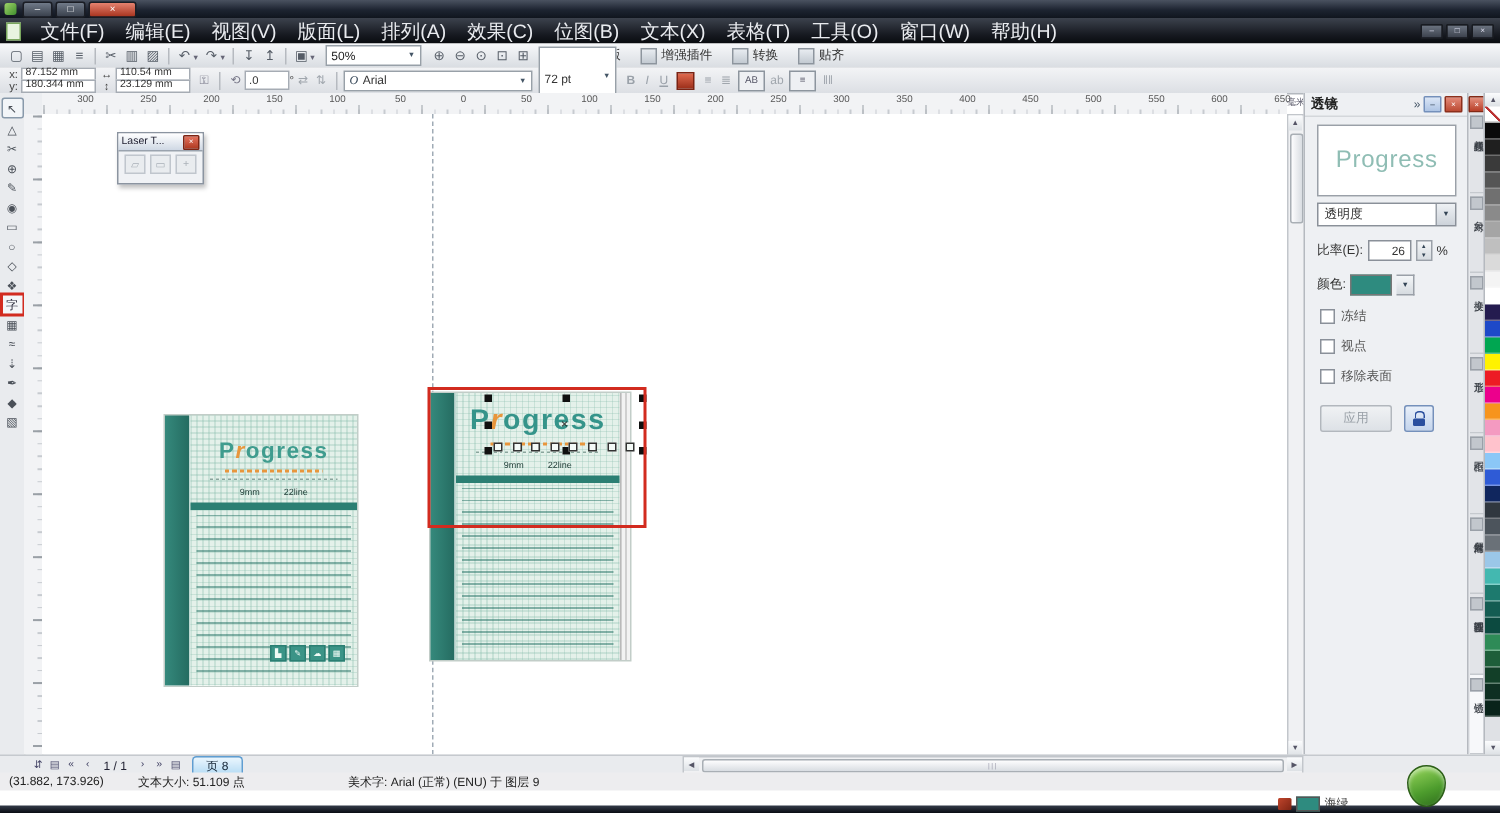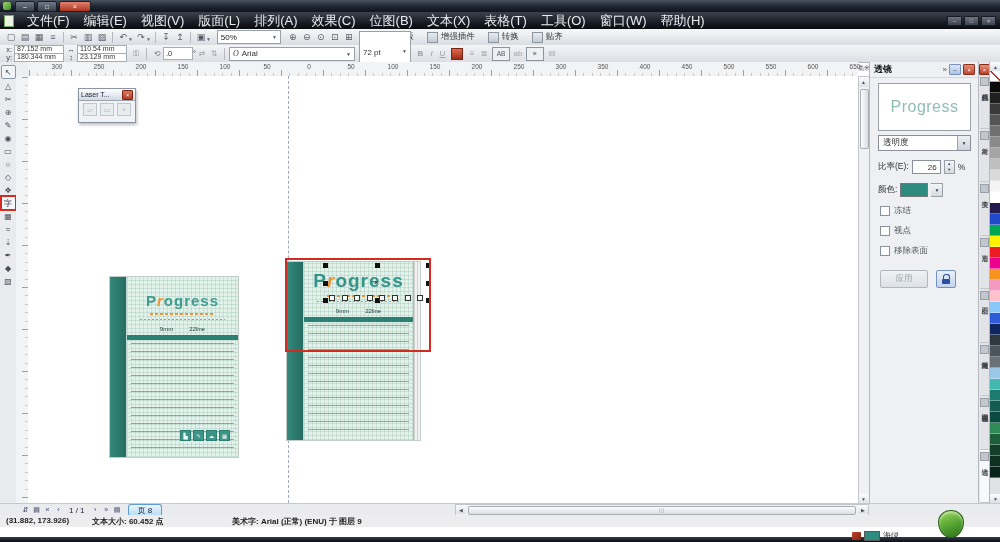--- a/index.html
+++ b/index.html
@@ -169,21 +169,21 @@
   
   .navrow{position:absolute;left:0;top:503px;right:0;height:12px;background:#e9ebee;border-top:1px solid #c5c9ce;display:flex;align-items:center;padding-left:20px;font-size:7.5px;color:#445;}
   .navico{width:11px;text-align:center;font-size:7px;color:#446;}
   .pages{margin:0 5px;font-size:8px;color:#223;}
   .page-tab{height:11px;margin-left:5px;padding:0 9px;background:linear-gradient(#ebf6fe,#b6dcf4);border:1px solid #5f9ed2;border-bottom:none;border-radius:3px 3px 0 0;display:flex;align-items:center;font-size:8px;color:#123;}
   .hscroll{position:absolute;left:455px;top:504px;width:412px;height:11px;background:#f0f1f3;border:1px solid #c2c6cb;}
   .harrow{position:absolute;top:0;width:10px;height:9px;display:flex;align-items:center;justify-content:center;font-size:5px;color:#556;background:linear-gradient(#fbfcfd,#dde1e5);}
   .harrow.left{left:0;} .harrow.right{right:0;}
   .hthumb{position:absolute;left:12px;right:12px;top:1px;bottom:1px;background:linear-gradient(#fdfdfe,#d9dde2);border:1px solid #a9afb5;border-radius:2px;display:flex;align-items:center;justify-content:center;font-size:4.5px;color:#99a;letter-spacing:1px;}
   .status1{position:absolute;left:0;top:515px;right:0;height:12px;background:#ededef;font-size:8px;color:#222;}
-  .status1 span{position:absolute;top:1px;white-space:nowrap;font-weight:bold;}
+  .status1 span{position:absolute;top:1px;white-space:nowrap;}
   .s1a{left:6px;} .s1b{left:92px;} .s1c{left:232px;}
   .status2{position:absolute;left:0;top:527px;right:0;height:10px;background:#e9eaec;font-size:8px;color:#222;}
   .status2 span{position:absolute;left:5px;top:0;white-space:nowrap;}
   .fillinfo{position:absolute;left:852px;top:530px;width:140px;height:22px;font-size:8px;color:#333;z-index:6;}
   .fi-row{display:flex;align-items:center;gap:3px;height:11px;}
   .fi-bucket{width:9px;height:8px;background:linear-gradient(135deg,#c0452c,#7e2413);border-radius:1px;}
   .fi-swatch{width:14px;height:8px;border:1px solid #555;}
   .fi-pen{font-size:8px;color:#222;line-height:8px;}
   .fi-x{font-size:9px;color:#222;font-weight:bold;line-height:8px;}
   .taskbar{position:absolute;left:0;top:537px;right:0;height:5px;background:linear-gradient(#343b49,#0a0d13);}
@@ -609,21 +609,21 @@
     <div class="page-tab">页 8</div>
   </div>
   <div class="hscroll">
     <div class="harrow left">◀</div>
     <div class="hthumb">|||</div>
     <div class="harrow right">▶</div>
   </div>
 
   <div class="status1">
     <span class="s1a">(31.882, 173.926)</span>
-    <span class="s1b">文本大小: 60.452 点</span>
+    <span class="s1b">文本大小: 51.109 点</span>
     <span class="s1c">美术字: Arial (正常) (ENU) 于 图层 9</span>
   </div>
   <div class="fillinfo">
     <div class="fi-row">
       <span class="fi-bucket"></span>
       <span class="fi-swatch" style="background: rgb(46, 139, 127);"></span>
       <span>海绿</span>
     </div>
     <div class="fi-row">
       <span class="fi-pen">✒</span>

